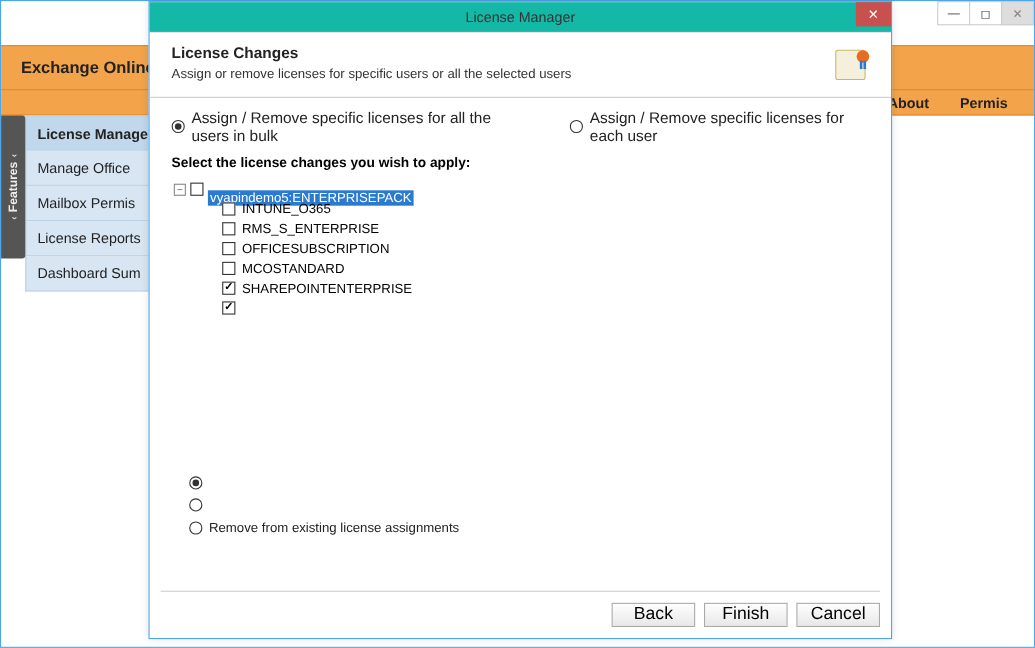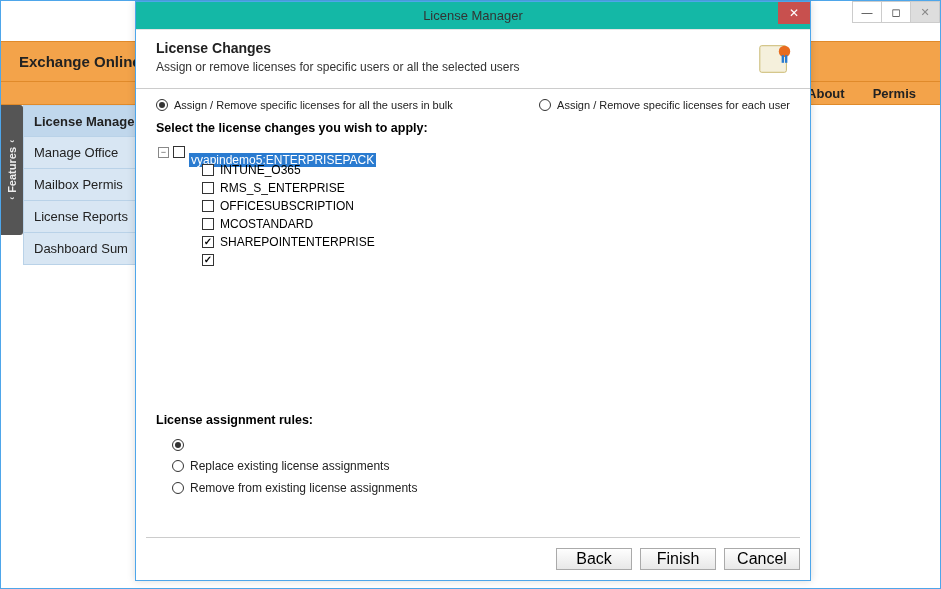--- a/index.html
+++ b/index.html
@@ -36,21 +36,21 @@
 .dlg-close { position: absolute; right: 0; top: 0; width: 32px; height: 22px; background: #c8504e; color: #fff; display: flex; align-items: center; justify-content: center; font-size: 12px; cursor: pointer; }
 
 
 .dlg-header { padding: 10px 16px 10px 20px; border-bottom: 1px solid #ccc; display: flex; justify-content: space-between; align-items: flex-start; }
 .dlg-header h2 { font-size: 14px; font-weight: 700; color: #222; margin-bottom: 4px; }
 .dlg-header p { font-size: 12px; color: #333; }
 .dlg-header-icon { width: 38px; height: 38px; }
 
 
 .mode-row { display: flex; padding: 10px 20px 6px; gap: 40px; }
-.radio { display: flex; align-items: center; gap: 6px; font-size: 11px; color: #222; cursor: pointer; }
+.radio { display: flex; align-items: center; gap: 6px; font-size: 14px; color: #222; cursor: pointer; }
 .rdot { width: 12px; height: 12px; border: 1.5px solid #333; border-radius: 50%; display: inline-flex; align-items: center; justify-content: center; flex-shrink: 0; }
 .rdot.checked::after { content: ""; width: 6px; height: 6px; background: #333; border-radius: 50%; }
 
 
 .section-lbl { font-size: 12.5px; font-weight: 700; padding: 4px 20px 8px; }
 .tree { padding: 0 20px 0 22px; height: 260px; overflow: auto; font-size: 12px; }
 .tree-row { display: flex; align-items: center; gap: 4px; height: 18px; }
 .tree-toggle { width: 11px; height: 11px; border: 1px solid #888; display: flex; align-items: center; justify-content: center; font-size: 9px; line-height: 1; color: #555; cursor: pointer; }
 .cbox { width: 12px; height: 12px; border: 1px solid #333; display: inline-flex; align-items: center; justify-content: center; font-size: 10px; line-height: 1; cursor: pointer; flex-shrink: 0; background: #fff; }
 .cbox.checked::after { content: "✓"; font-weight: bold; }
@@ -162,28 +162,26 @@
             <span class="cbox checked"></span>
             <span class="tree-label">SHAREPOINTENTERPRISE</span>
           </div>
           <div class="tree-row">
             <span class="cbox checked"></span>
           </div>
         </div>
     </div>
 
     <div class="rules">
-      <div class="section-lbl">License assignment rules:</div>
       <div id="rules-list">
           <div class="radio">
             <span class="rdot checked"></span>
           </div>
           <div class="radio">
             <span class="rdot"></span>
-            <span>Replace existing license assignments</span>
           </div>
           <div class="radio">
             <span class="rdot"></span>
             <span>Remove from existing license assignments</span>
           </div>
         </div>
     </div>
 
     <div class="dlg-footer">
       <div class="btn">Back</div>

